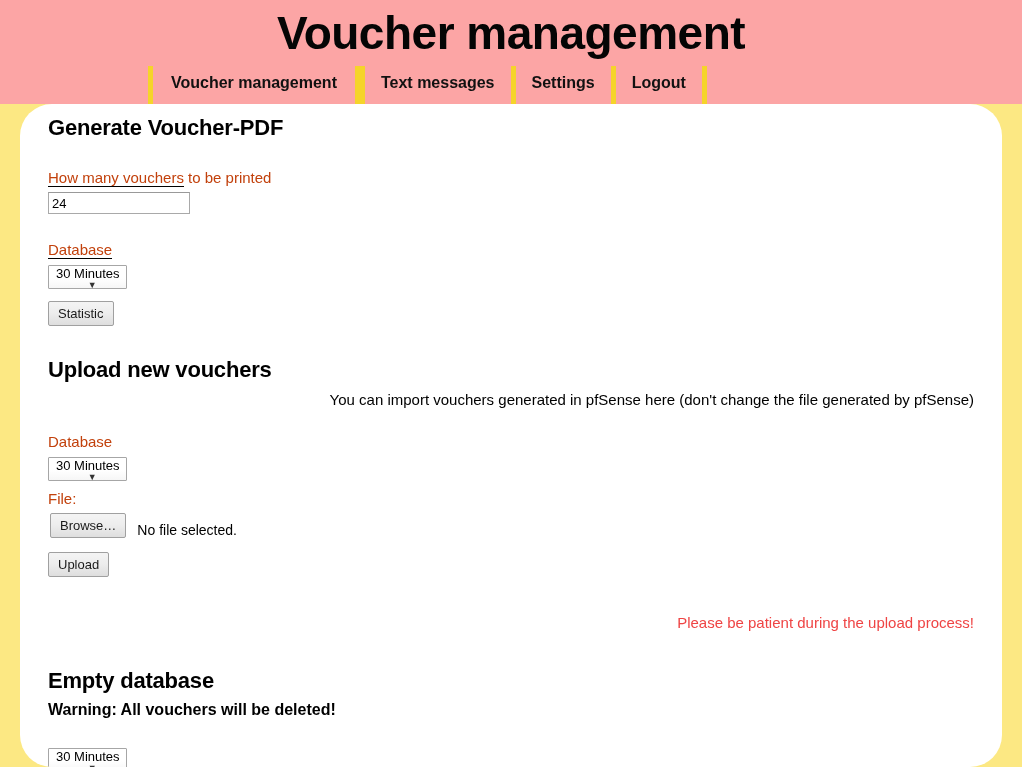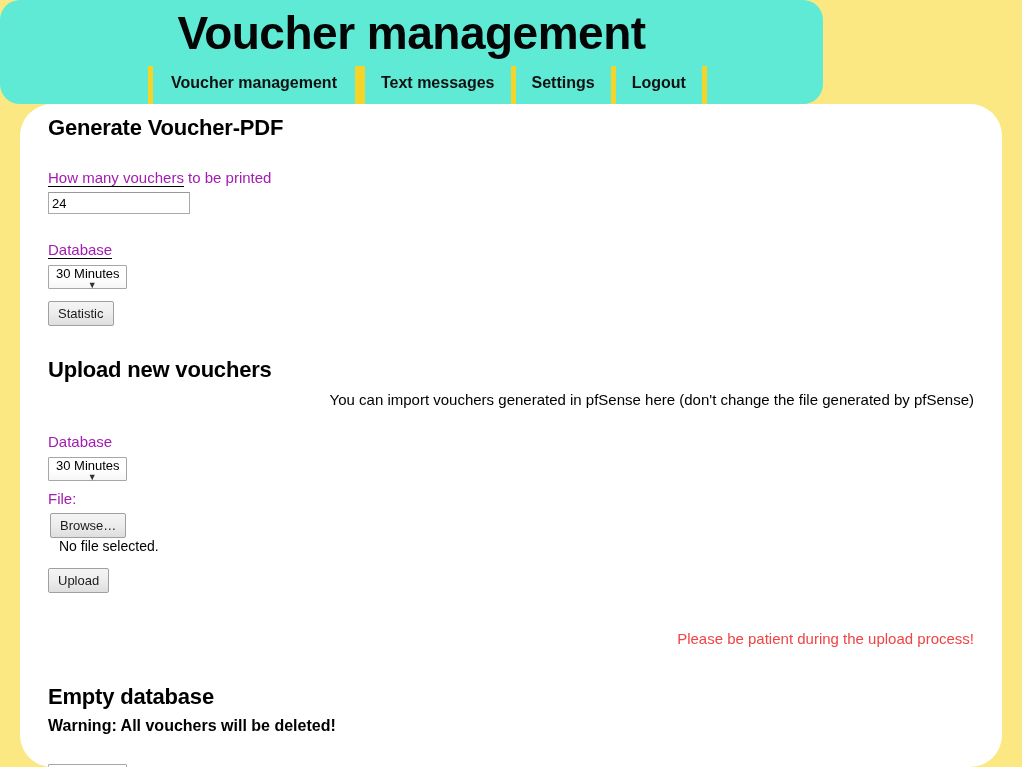--- a/index.html
+++ b/index.html
@@ -11,25 +11,24 @@
     width: 1022px;
     height: 767px;
     overflow: hidden;
     background: #fce883;
     font-family: "Liberation Sans", sans-serif;
     -webkit-font-smoothing: none;
   }
 
   
   #page-header {
-    width: 823px;
+    width: 1022px;
     height: 104px;
-    background: #5eead4;
+    background: #fca5a5;
     position: relative;
-    border-radius: 20px;
   }
   #site-title {
     margin: 0;
     padding-top: 4px;
     text-align: center;
     font-family: "Liberation Sans Narrow", "Liberation Sans", sans-serif;
     font-size: 46px;
     font-weight: bold;
     letter-spacing: -0.5px;
     color: #050505;
@@ -92,21 +91,21 @@
     font-size: 22px;
     font-weight: bold;
     color: #000;
     letter-spacing: -0.2px;
     line-height: 28px;
   }
   h2.tight { margin-top: 0; }
 
   .field-label {
     font-size: 15px;
-    color: #a21caf;
+    color: #c2410c;
     line-height: 20px;
     margin: 0;
   }
   .field-label .underlined {
     border-bottom: 1px solid #000;
   }
 
   .helper-text {
     font-size: 15px;
     color: #000;
@@ -177,22 +176,21 @@
     font-family: "Liberation Sans", sans-serif;
     font-size: 13px;
     color: #1a1a1a;
     padding: 0 9px;
     cursor: pointer;
     line-height: 23px;
   }
 
   .file-row {
     display: flex;
-    align-items: flex-start;
-    flex-direction: column;
+    align-items: flex-end;
   }
   .file-row .browse-btn { margin-left: 2px; }
   .file-row .file-status {
     margin-left: 11px;
     font-size: 14px;
     color: #000;
   }
   .sp-14 { height: 14px; }
   .sp-12 { height: 12px; }
   .sp-10 { height: 10px; }

